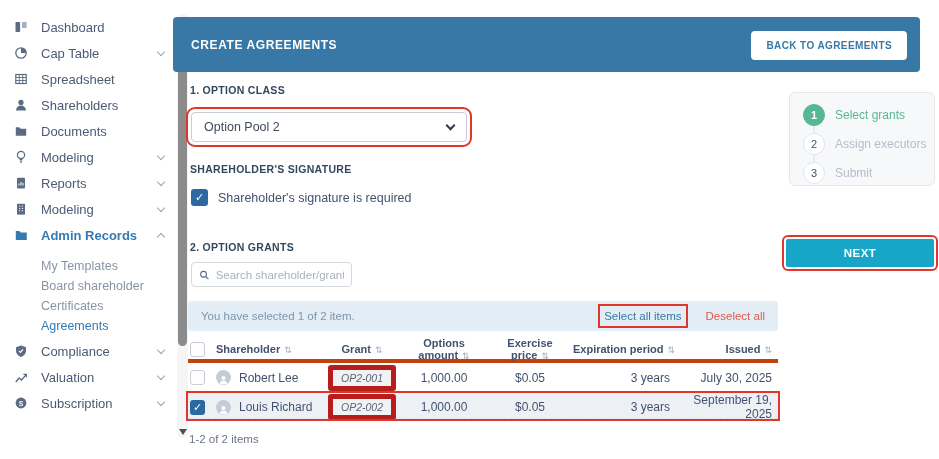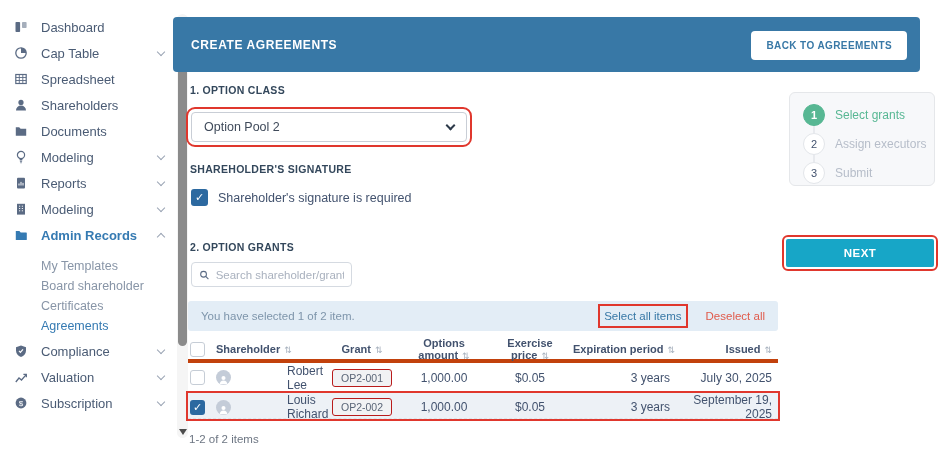--- a/index.html
+++ b/index.html
@@ -58,23 +58,23 @@
   
   .tbl { position:absolute; left:188px; top:337px; width:590px; }
   .trow { display:grid; grid-template-columns:28px 108px 76px 88px 84px 104px 1fr; align-items:center; }
   .thead { height:26px; border-bottom:4px solid #c2410c; }
   .th { font-size:11px; font-weight:bold; color:#42526e; }
   .sort { font-size:9px; color:#a6b0bd; margin-left:4px; font-weight:normal; }
   .c-center { text-align:center; }
   .c-right { text-align:right; padding-right:6px; }
   .tr-data { height:30px; font-size:12px; color:#42526e; border-bottom:1px dashed #dce3ea; }
   .tr-data.hl { background:#edf1f6; outline:2px solid #e0372d; height:26px; }
-  .who { display:flex; align-items:center;gap:48px; }
+  .who { display:flex; align-items:center; }
   .avatar { width:15px; height:15px; border-radius:50%; background:#c4ccd8; margin-right:8px; display:flex; align-items:flex-end; justify-content:center; overflow:hidden; flex:0 0 15px; }
-  .badge { display:inline-block; background:#f1f2f4; border:1px solid #b91c1c; border-radius:3px; padding:2px 8px; font-size:10.5px; color:#5a6577; }
+  .badge { display:inline-block; background:#f1f2f4; border:5px solid #b91c1c; border-radius:3px; padding:2px 8px; font-size:10.5px; color:#5a6577;font-style:italic; }
   .pgfoot { position:absolute; left:189px; top:433px; font-size:11.5px; color:#6d7683; }
 
   
   .stepper { position:absolute; left:789px; top:92px; width:146px; height:94px; background:#f7f8fa; border:1px solid #e5e7ea; border-radius:6px; padding:11px 0 0 13px; }
   .step { display:flex; align-items:center; height:22px; margin-bottom:7px; position:relative; }
   .step .num { width:22px; height:22px; border-radius:50%; display:flex; align-items:center; justify-content:center; font-size:11px; flex:0 0 22px; background:#fff; border:1px solid #e3e6ea; color:#42526e; z-index:1; }
   .step.active .num { background:#57b793; border-color:#57b793; color:#fff; font-weight:bold; }
   .step .slbl { margin-left:10px; font-size:12px; color:#b6bdc9; }
   .step.active .slbl { color:#57b793; }
   .step-line { position:absolute; left:23px; width:2px; background:#e8eaee; z-index:0; }

